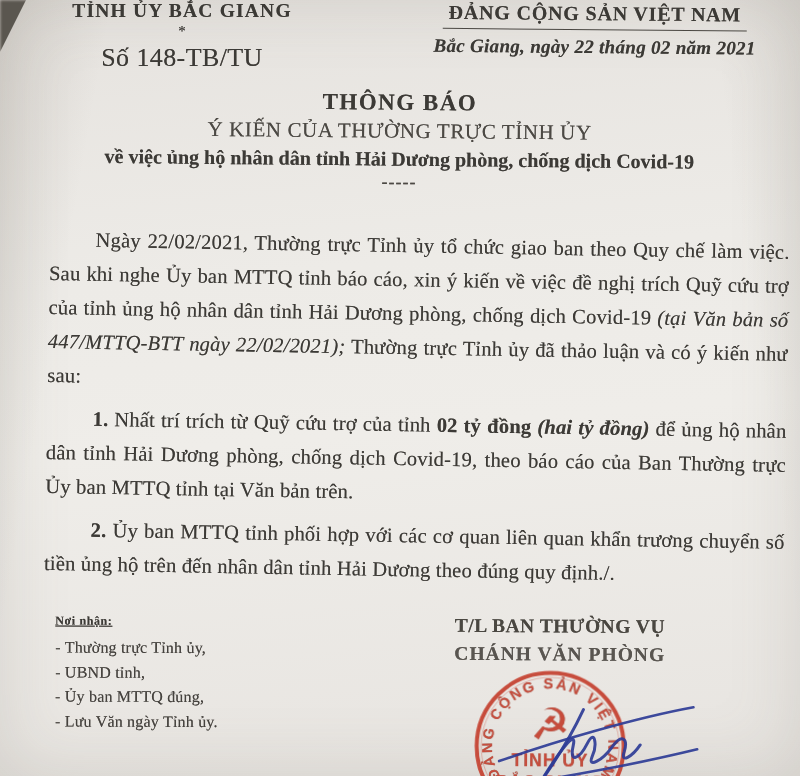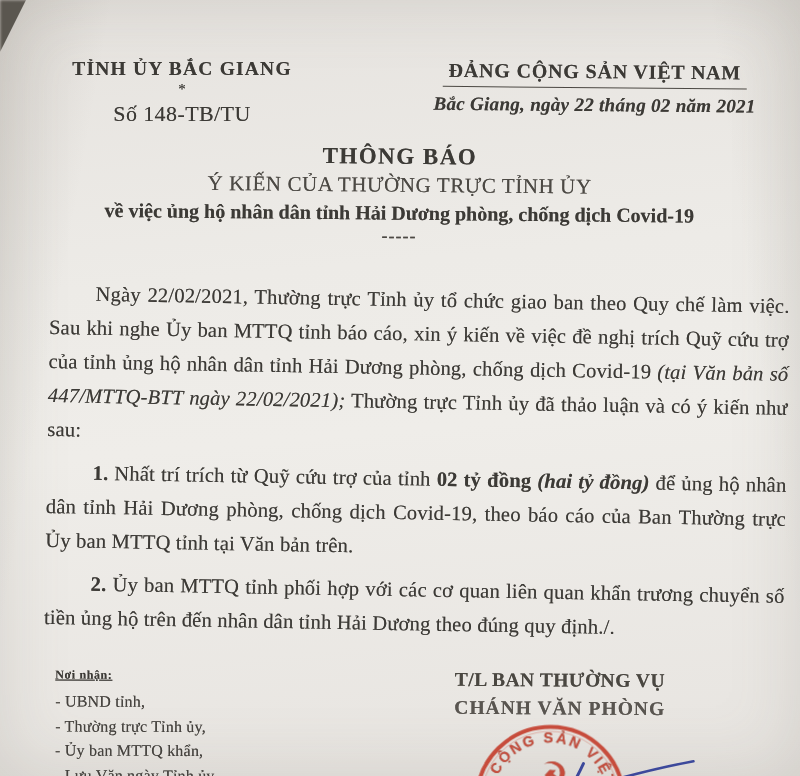--- a/index.html
+++ b/index.html
@@ -24,25 +24,25 @@
     box-shadow:inset 0 0 70px rgba(110,104,92,.18);
     text-shadow:0 0 .6px rgba(62,59,54,.65);
   }
   .scan-corner{
     position:absolute;left:0;top:0;width:30px;height:52px;
     background:#5a564f;
     clip-path:polygon(0 0,26px 0,0 52px);
     filter:blur(1.6px);
   }
   
-  .header{display:flex;padding-top:10px;margin-top:48px;}
+  .header{display:flex;}
   .header-left{width:324px;margin-left:20px;text-align:center;}
   .org{font-weight:bold;font-size:19.5px;letter-spacing:1.2px;}
   .star{font-size:15px;line-height:14px;margin-top:2px;}
-  .doc-number{font-size:22px;margin-top:5px;letter-spacing:.4px;}
+  .doc-number{font-size:26px;margin-top:5px;letter-spacing:.4px;}
   .header-right{flex:1;text-align:center;padding-left:46px;transform:rotate(.5deg);transform-origin:0 0;}
   .party{display:inline-block;font-weight:bold;font-size:20px;letter-spacing:.8px;
          border-bottom:1.6px solid #4b4843;padding:0 6px 4px 6px;}
   .dateline{font-weight:bold;font-style:italic;font-size:19px;margin-top:6px;letter-spacing:.3px;}
   
   .title-block{text-align:center;margin-top:16px;transform:rotate(.55deg);transform-origin:40% 0;}
   .title-1{font-weight:bold;font-size:23px;letter-spacing:1.5px;}
   .title-2{font-size:21px;color:var(--ink-soft);letter-spacing:.6px;margin-top:3px;}
   .title-3{font-weight:bold;font-size:20px;margin-top:4px;}
   .title-sep{font-weight:bold;font-size:18px;letter-spacing:1px;margin-top:1px;color:var(--ink-soft);}
@@ -97,23 +97,23 @@
 
   <div class="body-text">
     <p><span>Ngày 22/02/2021, Thường trực Tỉnh ủy tổ chức giao ban theo Quy chế làm việc. Sau khi nghe Ủy ban MTTQ tỉnh báo cáo, xin ý kiến về việc đề nghị trích Quỹ cứu trợ của tỉnh ủng hộ nhân dân tỉnh Hải Dương phòng, chống dịch Covid-19 </span><span class="rt-i">(tại Văn bản số 447/MTTQ-BTT ngày 22/02/2021);</span><span> Thường trực Tỉnh ủy đã thảo luận và có ý kiến như sau:</span></p>
     <p><span class="rt-b">1.</span><span> Nhất trí trích từ Quỹ cứu trợ của tỉnh </span><span class="rt-b">02 tỷ đồng</span><span> </span><span class="rt-bi">(hai tỷ đồng)</span><span> để ủng hộ nhân dân tỉnh Hải Dương phòng, chống dịch Covid-19, theo báo cáo của Ban Thường trực Ủy ban MTTQ tỉnh tại Văn bản trên.</span></p>
     <p><span class="rt-b">2.</span><span> Ủy ban MTTQ tỉnh phối hợp với các cơ quan liên quan khẩn trương chuyển số tiền ủng hộ trên đến nhân dân tỉnh Hải Dương theo đúng quy định./.</span></p>
   </div>
 
   <div class="footer">
     <div class="recipients">
       <div class="rec-title">Nơi nhận:</div>
+      <div class="rec-item">- Thường trực Tỉnh ủy,</div>
       <div class="rec-item">- UBND tỉnh,</div>
-      <div class="rec-item">- Thường trực Tỉnh ủy,</div>
-      <div class="rec-item">- Ủy ban MTTQ khẩn,</div>
+      <div class="rec-item">- Ủy ban MTTQ đúng,</div>
       <div class="rec-item">- Lưu Văn ngày Tỉnh ủy.</div>
     </div>
 
     <div class="sign-block">
       <div class="sign-line1">T/L BAN THƯỜNG VỤ</div>
       <div class="sign-line2">CHÁNH VĂN PHÒNG</div>
 
       <svg class="stamp" viewBox="0 0 158 158" aria-hidden="true">
         <circle class="stamp-ring" cx="79" cy="79" r="73.5" stroke-width="4"></circle>
         <circle class="stamp-ring" cx="79" cy="79" r="69" stroke-width="1" opacity="0.35"></circle>

